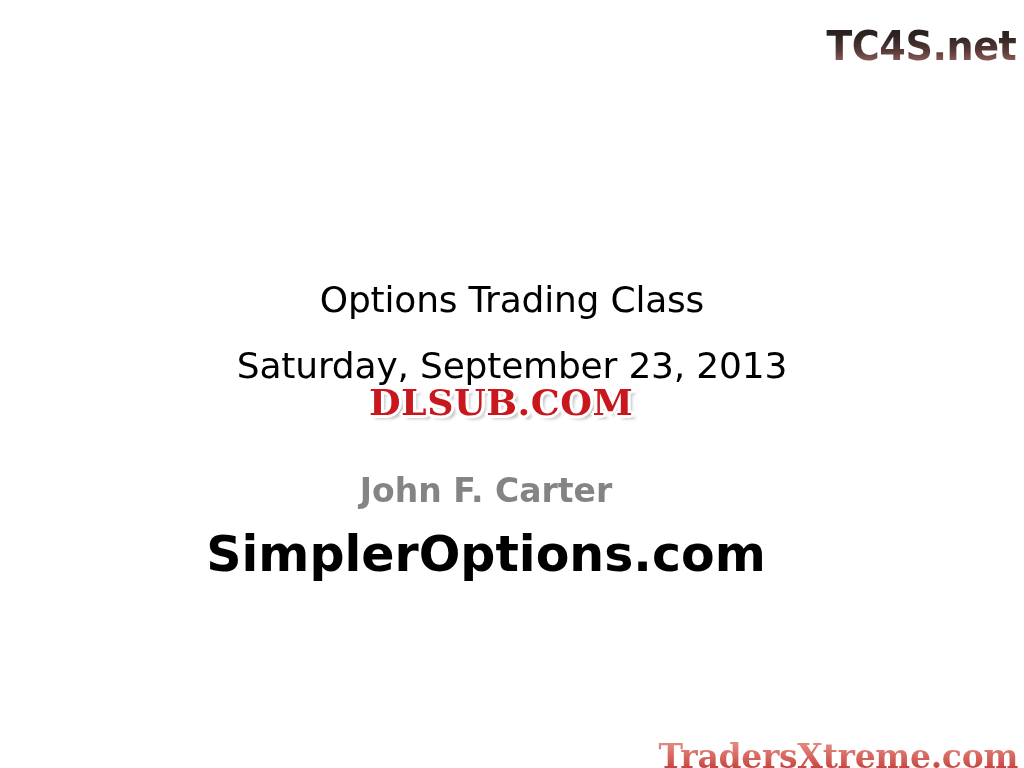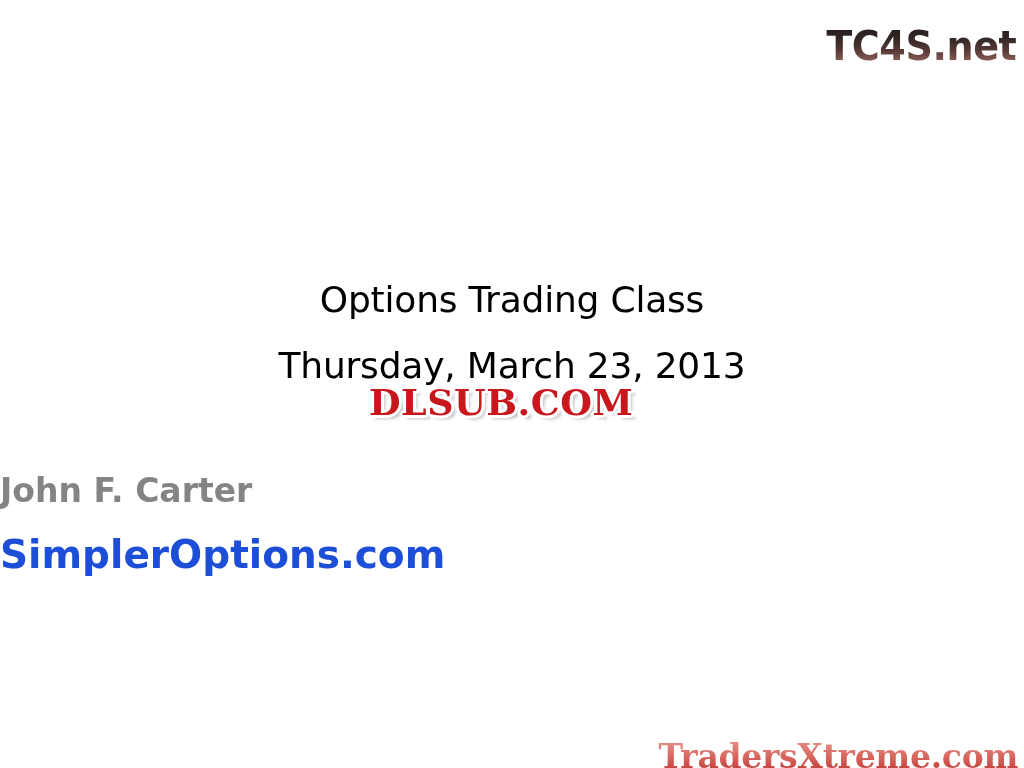--- a/index.html
+++ b/index.html
@@ -90,37 +90,37 @@
        0    3px 0 #ffffff,
        4px  4px 3px rgba(120,120,120,0.45);
   }
 
   
   .subtitle-block {
     position: absolute;
     left: 0;
     top: 446px;
     width: 972px;
-    text-align: left;
+    text-align: center;
   }
   .subtitle-line-1 {
     font-family: "DejaVu Sans", sans-serif;
     font-weight: bold;
     font-size: 33px;
     line-height: 48px;
     color: #848484;
     white-space: nowrap;
   }
   .subtitle-line-2 {
     font-family: "DejaVu Sans", sans-serif;
     font-weight: bold;
-    font-size: 39px;
+    font-size: 49px;
     line-height: 56px;
     margin-top: 12px;
-    color: #1d4ed8;
+    color: #000000;
     white-space: nowrap;
   }
 
   
   .brand-bottom {
     position: absolute;
     right: 6px;
     bottom: 13px;
     font-family: "DejaVu Serif", serif;
     font-weight: bold;
@@ -170,21 +170,21 @@
 </style>
 </head>
 <body>
 
 <div id="slide">
 
   <div class="brand-top">TC4S.net</div>
 
   <div class="title-block">
     <div class="title-line">Options Trading Class</div>
-    <div class="title-line">Thursday, March 23, 2013</div>
+    <div class="title-line">Saturday, September 23, 2013</div>
   </div>
 
   <div class="watermark">DLSUB.COM</div>
 
   <div class="subtitle-block">
     <div class="subtitle-line-1">John F. Carter</div>
     <div class="subtitle-line-2">SimplerOptions.com</div>
   </div>
 
   <div class="brand-bottom">

